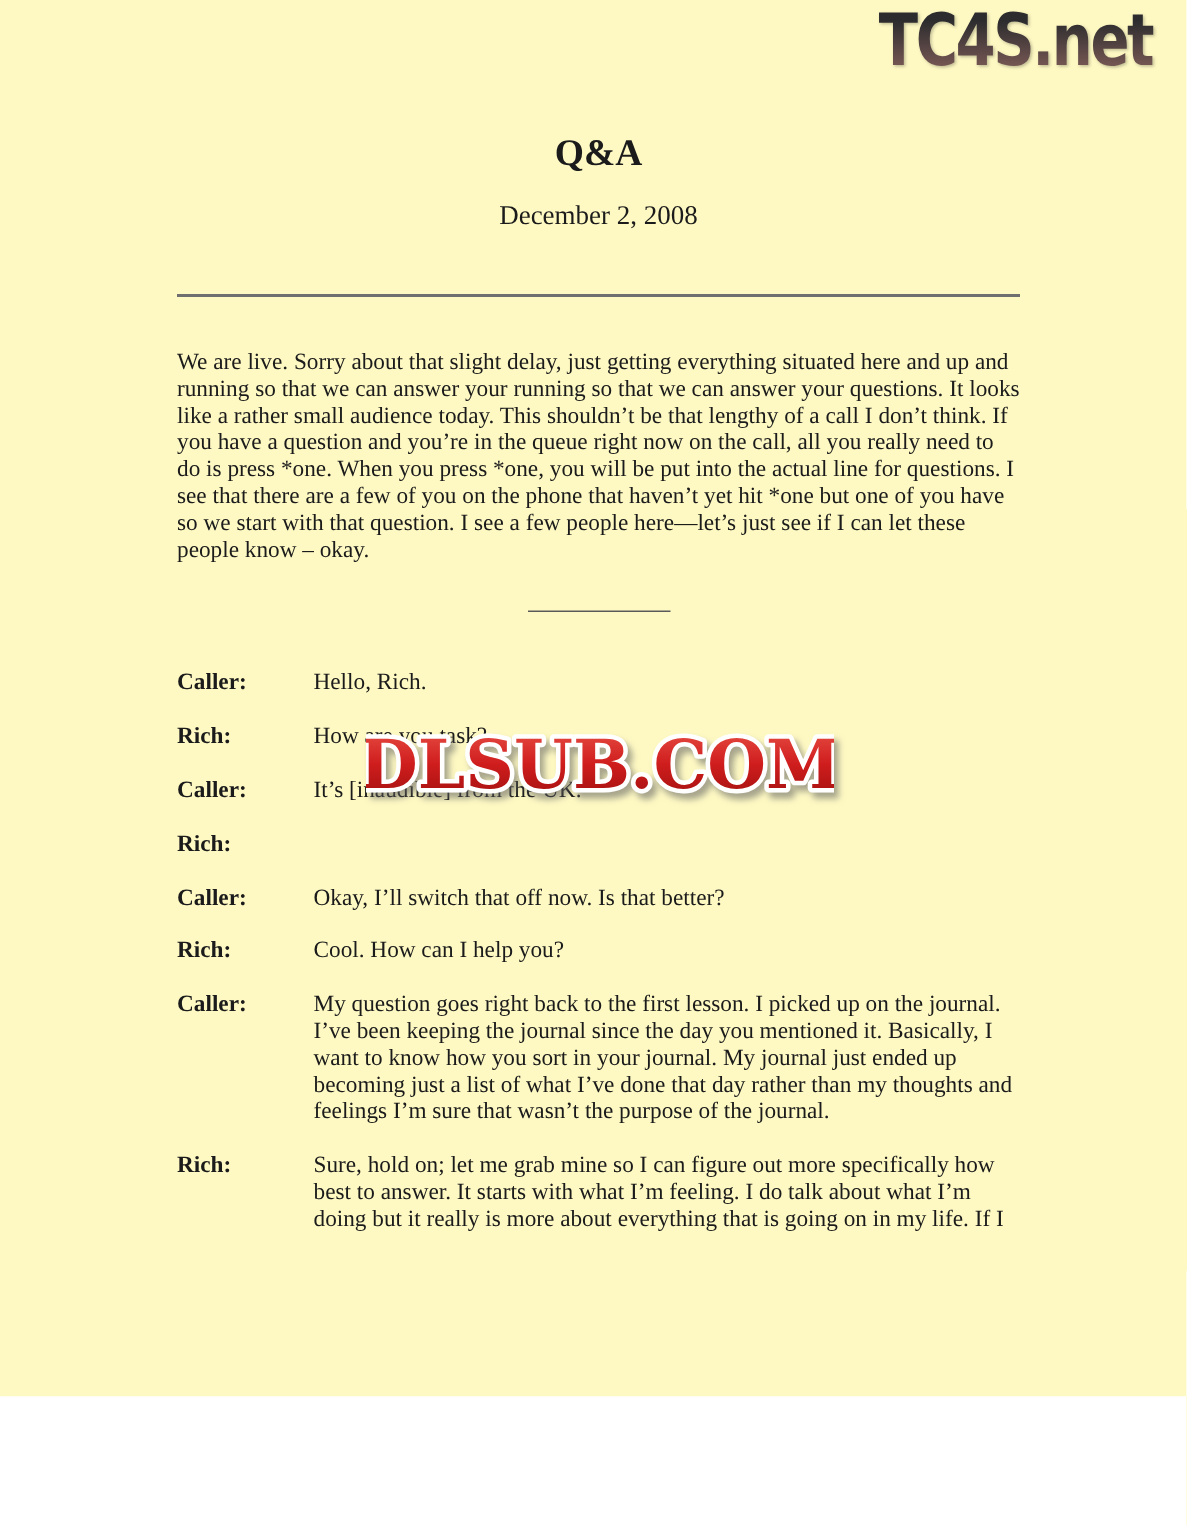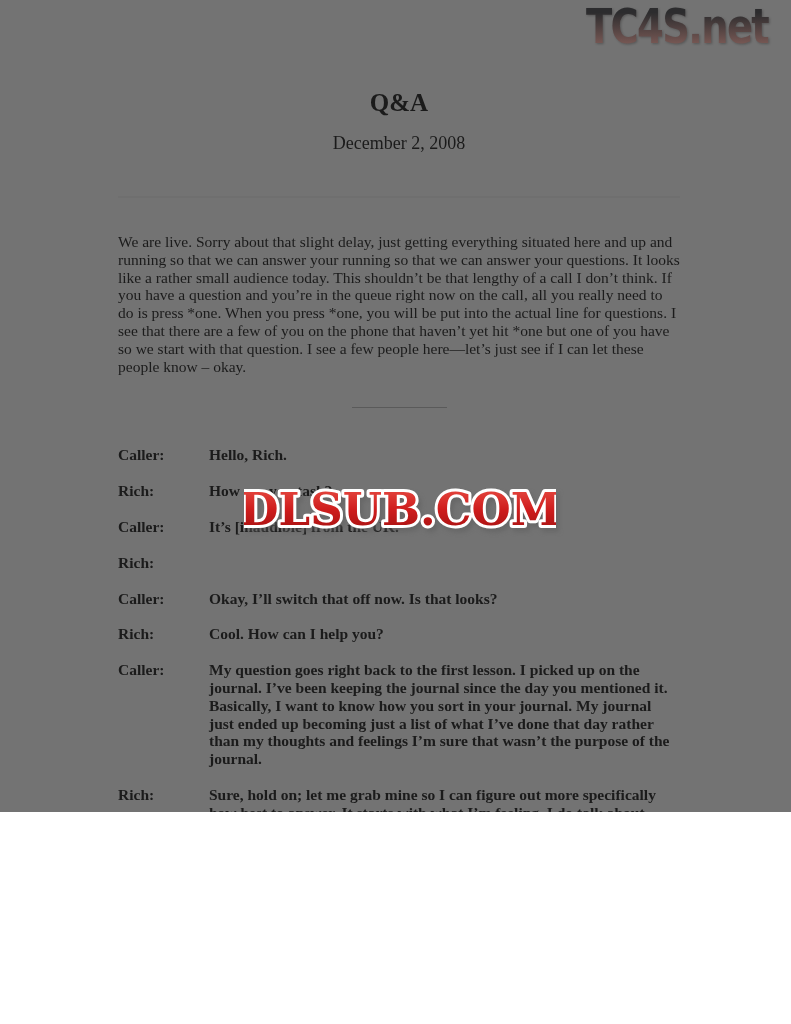--- a/index.html
+++ b/index.html
@@ -3,22 +3,22 @@
 <meta charset="utf-8">
 <style>
   html, body {
     margin: 0;
     padding: 0;
     background: #ffffff;
   }
   .page {
     position: relative;
     width: 791px;
-    height: 812px;
-    background: #737373;
+    height: 931px;
+    background: #fef9c3;
     overflow: hidden;
     font-family: "Liberation Serif", serif;
     font-size: 15.5px;
     line-height: 17.8px;
     color: #1b1b1b;
   }
 
   
   .site-logo {
     position: absolute;
@@ -70,21 +70,20 @@
   .entry {
     display: flex;
     margin-bottom: 18px;
   }
   .speaker {
     flex: 0 0 91px;
     font-weight: bold;
   }
   .speech {
     flex: 1 1 auto;
-    font-weight: bold;
   }
 
   
   .wm-center {
     position: absolute;
     left: 244px;
     top: 477px;
   }
   .wm-footer {
     position: absolute;
@@ -142,21 +141,21 @@
       </div>
       <div class="entry">
         <span class="speaker">Caller:</span>
         <span class="speech">It’s [inaudible] from the UK.</span>
       </div>
       <div class="entry">
         <span class="speaker">Rich:</span>
       </div>
       <div class="entry">
         <span class="speaker">Caller:</span>
-        <span class="speech">Okay, I’ll switch that off now. Is that looks?</span>
+        <span class="speech">Okay, I’ll switch that off now. Is that better?</span>
       </div>
       <div class="entry">
         <span class="speaker">Rich:</span>
         <span class="speech">Cool. How can I help you?</span>
       </div>
       <div class="entry">
         <span class="speaker">Caller:</span>
         <span class="speech">My question goes right back to the first lesson. I picked up on the journal. I’ve been keeping the journal since the day you mentioned it. Basically, I want to know how you sort in your journal. My journal just ended up becoming just a list of what I’ve done that day rather than my thoughts and feelings I’m sure that wasn’t the purpose of the journal.</span>
       </div>
       <div class="entry">

